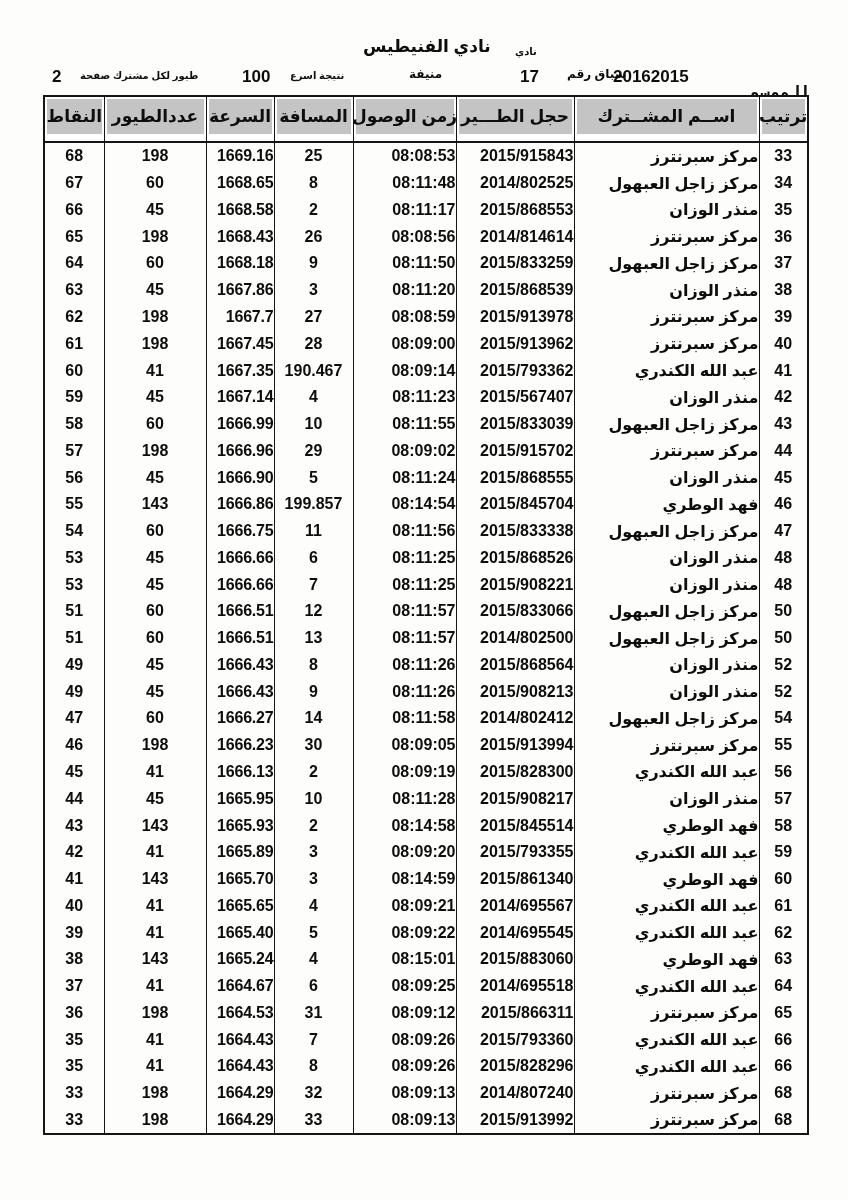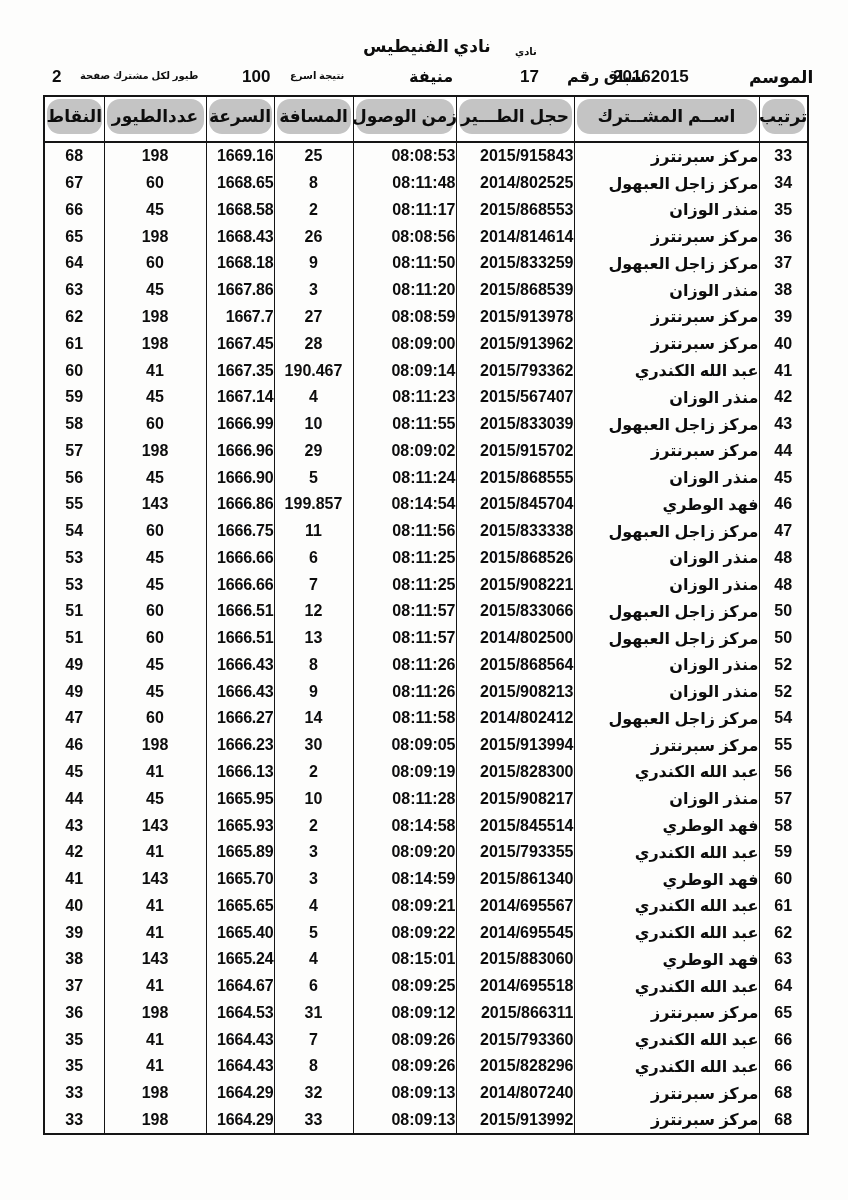--- a/index.html
+++ b/index.html
@@ -3,58 +3,58 @@
 <meta charset="utf-8">
 <style>
   html,body{margin:0;padding:0;background:#e8e8e8;}
   .page{
     position:relative;width:848px;height:1200px;margin:0 auto;
     background:#fdfdfc;color:#0d0d0d;overflow:hidden;
     font-family:"Liberation Sans","DejaVu Sans",sans-serif;
     direction:rtl;
   }
   .h-item{position:absolute;font-weight:bold;white-space:nowrap;line-height:1.1;}
-  .fs17{font-size:17px;} .fs16{font-size:16px;} .fs15{font-size:10px;}
+  .fs17{font-size:17px;} .fs16{font-size:12px;} .fs15{font-size:10px;}
 
   table.race{
     position:absolute;left:43px;top:95px;width:764px;
     border-collapse:collapse;table-layout:fixed;direction:rtl;
     border:2px solid #151515;
   }
   table.race th, table.race td{
     border-right:1px solid #151515;border-left:1px solid #151515;
     padding:0;overflow:hidden;white-space:nowrap;
   }
   table.race thead tr{border-bottom:2px solid #151515;}
   table.race th{height:44px;vertical-align:top;background:#fff;}
   .hfill{
     margin:2px 2px 0 2px;height:35px;background:#c4c4c4;
     display:flex;align-items:center;justify-content:center;
-    font-weight:bold;font-size:17px;border-radius:13px;
+    font-weight:bold;font-size:17px;
   }
   table.race td{
     height:26.78px;font-weight:bold;font-size:16px;
     vertical-align:middle;
   }
   td.a-center{text-align:center;}
   td.a-right{text-align:right;padding-left:0;}
   td.col-name{font-size:15px;padding-right:4px;}
   td.col-ring{padding-right:4px;margin-left:41px;}
   td.col-arrival{padding-right:5px;}
   td.col-speed{padding-right:3px;letter-spacing:-0.2px;}
 </style>
 </head>
 <body>
 
 <div class="page">
 
   <div class="h-item fs17" style="left:363px;top:38px;">نادي الفنيطيس</div>
   <div class="h-item fs15" style="left:515px;top:46px;">نادي</div>
 
-  <div class="h-item fs17" style="left:749px;top:69px;">الموسم</div>
+  <div class="h-item fs17" style="left:749px;top:85px;font-family:Liberation Mono, monospace;">الموسم</div>
   <div class="h-item fs17" style="left:613px;top:68px;">20162015</div>
   <div class="h-item fs16" style="left:567px;top:68px;">سباق رقم</div>
   <div class="h-item fs17" style="left:520px;top:68px;">17</div>
   <div class="h-item fs16" style="left:409px;top:68px;">منيفة</div>
   <div class="h-item fs15" style="left:290px;top:70px;">نتيجة اسرع</div>
   <div class="h-item fs17" style="left:242px;top:68px;">100</div>
   <div class="h-item fs15" style="left:80px;top:70px;">طيور لكل مشترك صفحة</div>
   <div class="h-item fs17" style="left:52px;top:68px;">2</div>
 
   <table class="race">

